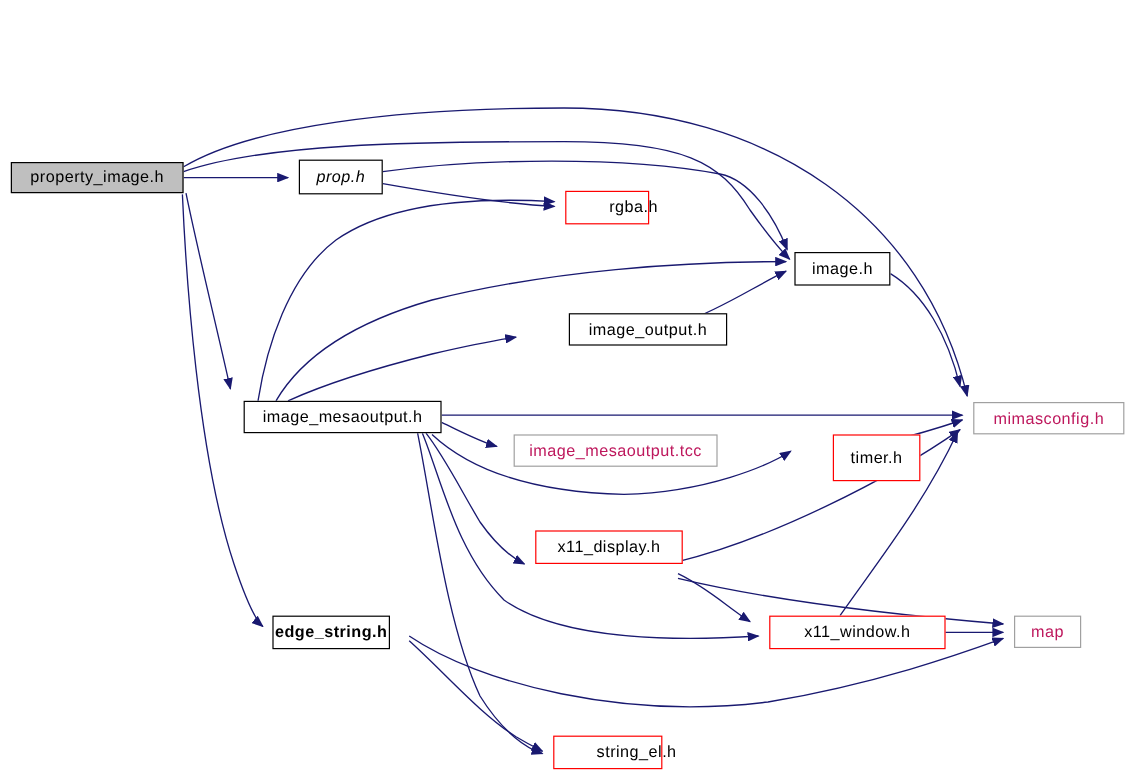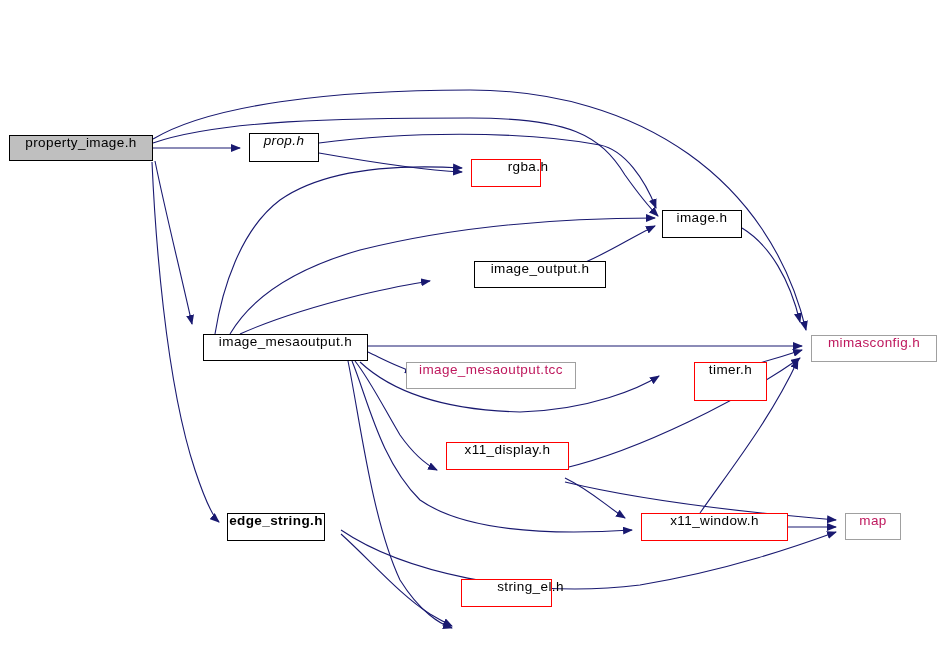--- a/index.html
+++ b/index.html
@@ -21,21 +21,21 @@
     position: absolute;
     left: 0;
     top: 0;
     width: 940px;
     height: 652px;
   }
   .graph-node {
     position: absolute;
     box-sizing: border-box;
     display: flex;
-    align-items: flex-start;
+    align-items: center;
     justify-content: center;
     background: #ffffff;
     border: 1px solid #000000;
     color: #000000;
     font-size: 13.5px;
     letter-spacing: 0.4px;
     white-space: nowrap;
     line-height: 1;
   }
   .graph-node.root {
@@ -105,38 +105,38 @@
       </div>
       <div class="graph-node " style="left: 662px; top: 210px; width: 80px; height: 28px;">
         <span class="node-label">image.h</span>
       </div>
       <div class="graph-node " style="left: 439px; top: 261px; width: 132px; height: 27px; margin-left: 35px;">
         <span class="node-label">image_output.h</span>
       </div>
       <div class="graph-node " style="left: 203px; top: 334px; width: 165px; height: 27px;">
         <span class="node-label">image_mesaoutput.h</span>
       </div>
-      <div class="graph-node grey" style="left: 406px; top: 362px; width: 170px; height: 27px;">
+      <div class="graph-node grey" style="left: 428px; top: 362px; width: 170px; height: 27px;">
         <span class="node-label">image_mesaoutput.tcc</span>
       </div>
       <div class="graph-node red" style="left: 694px; top: 362px; width: 73px; height: 39px;">
         <span class="node-label">timer.h</span>
       </div>
       <div class="graph-node grey" style="left: 811px; top: 335px; width: 126px; height: 27px;">
         <span class="node-label">mimasconfig.h</span>
       </div>
       <div class="graph-node red" style="left: 446px; top: 442px; width: 123px; height: 28px;">
         <span class="node-label">x11_display.h</span>
       </div>
       <div class="graph-node " style="left: 227px; top: 513px; width: 98px; height: 28px; font-weight: bold;">
         <span class="node-label">edge_string.h</span>
       </div>
       <div class="graph-node red" style="left: 641px; top: 513px; width: 147px; height: 28px;">
         <span class="node-label">x11_window.h</span>
       </div>
       <div class="graph-node grey" style="left: 845px; top: 513px; width: 56px; height: 27px;">
         <span class="node-label">map</span>
       </div>
-      <div class="graph-node red" style="left: 461px; top: 579px; width: 91px; height: 28px; padding-left: 48px;">
+      <div class="graph-node red" style="left: 461px; top: 613px; width: 91px; height: 28px; padding-left: 48px;">
         <span class="node-label">string_el.h</span>
       </div>
     </div>
 </div>
 
 </body></html>

